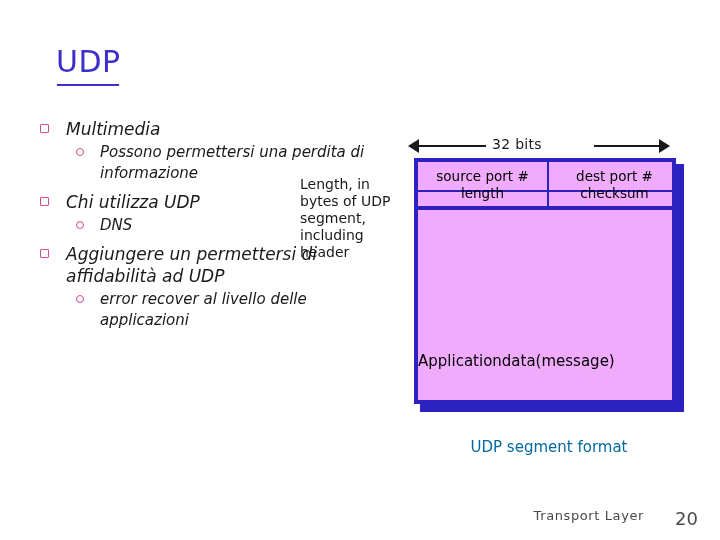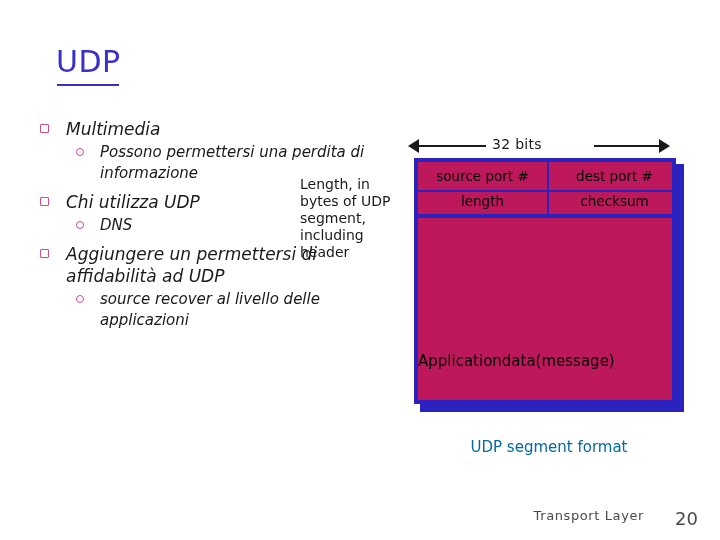--- a/index.html
+++ b/index.html
@@ -144,34 +144,34 @@
     width: 264px;
     height: 248px;
     background: #2b22c0;
   }
   .box {
     position: absolute;
     left: 0;
     top: 0;
     width: 262px;
     height: 246px;
-    background: #be185d;
+    background: #f0abfc;
     border: 4px solid #2b22c0;
     box-sizing: border-box;
   }
   .hrow {
     position: absolute;
     left: 0;
     width: 262px;
     height: 30px;
     box-sizing: border-box;
     display: flex;
   }
   .hrow1 { top: 0; border-bottom: 2px solid #2b22c0; }
-  .hrow2 { top: 26px; border-bottom: 4px solid #2b22c0; }
+  .hrow2 { top: 18px; border-bottom: 4px solid #2b22c0; }
   .cell {
     flex: 1 1 50%;
     display: flex;
     align-items: center;
     justify-content: center;
     font-size: 13.5px;
     color: #000;
     box-sizing: border-box;
   }
   .cell-left { border-right: 2px solid #2b22c0; }
@@ -270,21 +270,21 @@
       <span class="circ"></span>
       <span>DNS</span>
     </div>
     <div class="gap"></div>
     <div class="lvl1">
       <span class="sq"></span>
       <span>Aggiungere un permettersi di affidabilità ad UDP</span>
     </div>
     <div class="lvl2">
       <span class="circ"></span>
-      <span>source recover al livello delle applicazioni</span>
+      <span>error recover al livello delle applicazioni</span>
     </div>
   </div>
 
   <div class="annot">Length, in bytes of UDP segment, including header</div>
 
   <div class="bits-label">32 bits</div>
   <div class="arrow-head arrow-head-left"></div>
   <div class="arrow-line arrow-left-line"></div>
   <div class="arrow-line arrow-right-line"></div>
   <div class="arrow-head arrow-head-right"></div>

